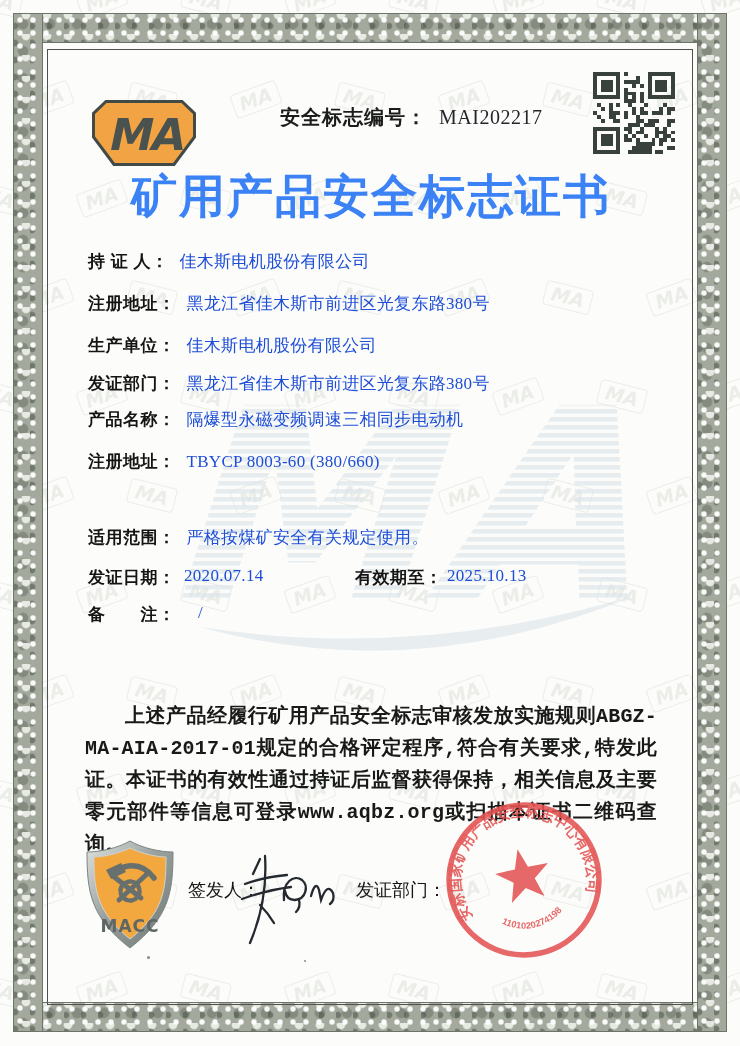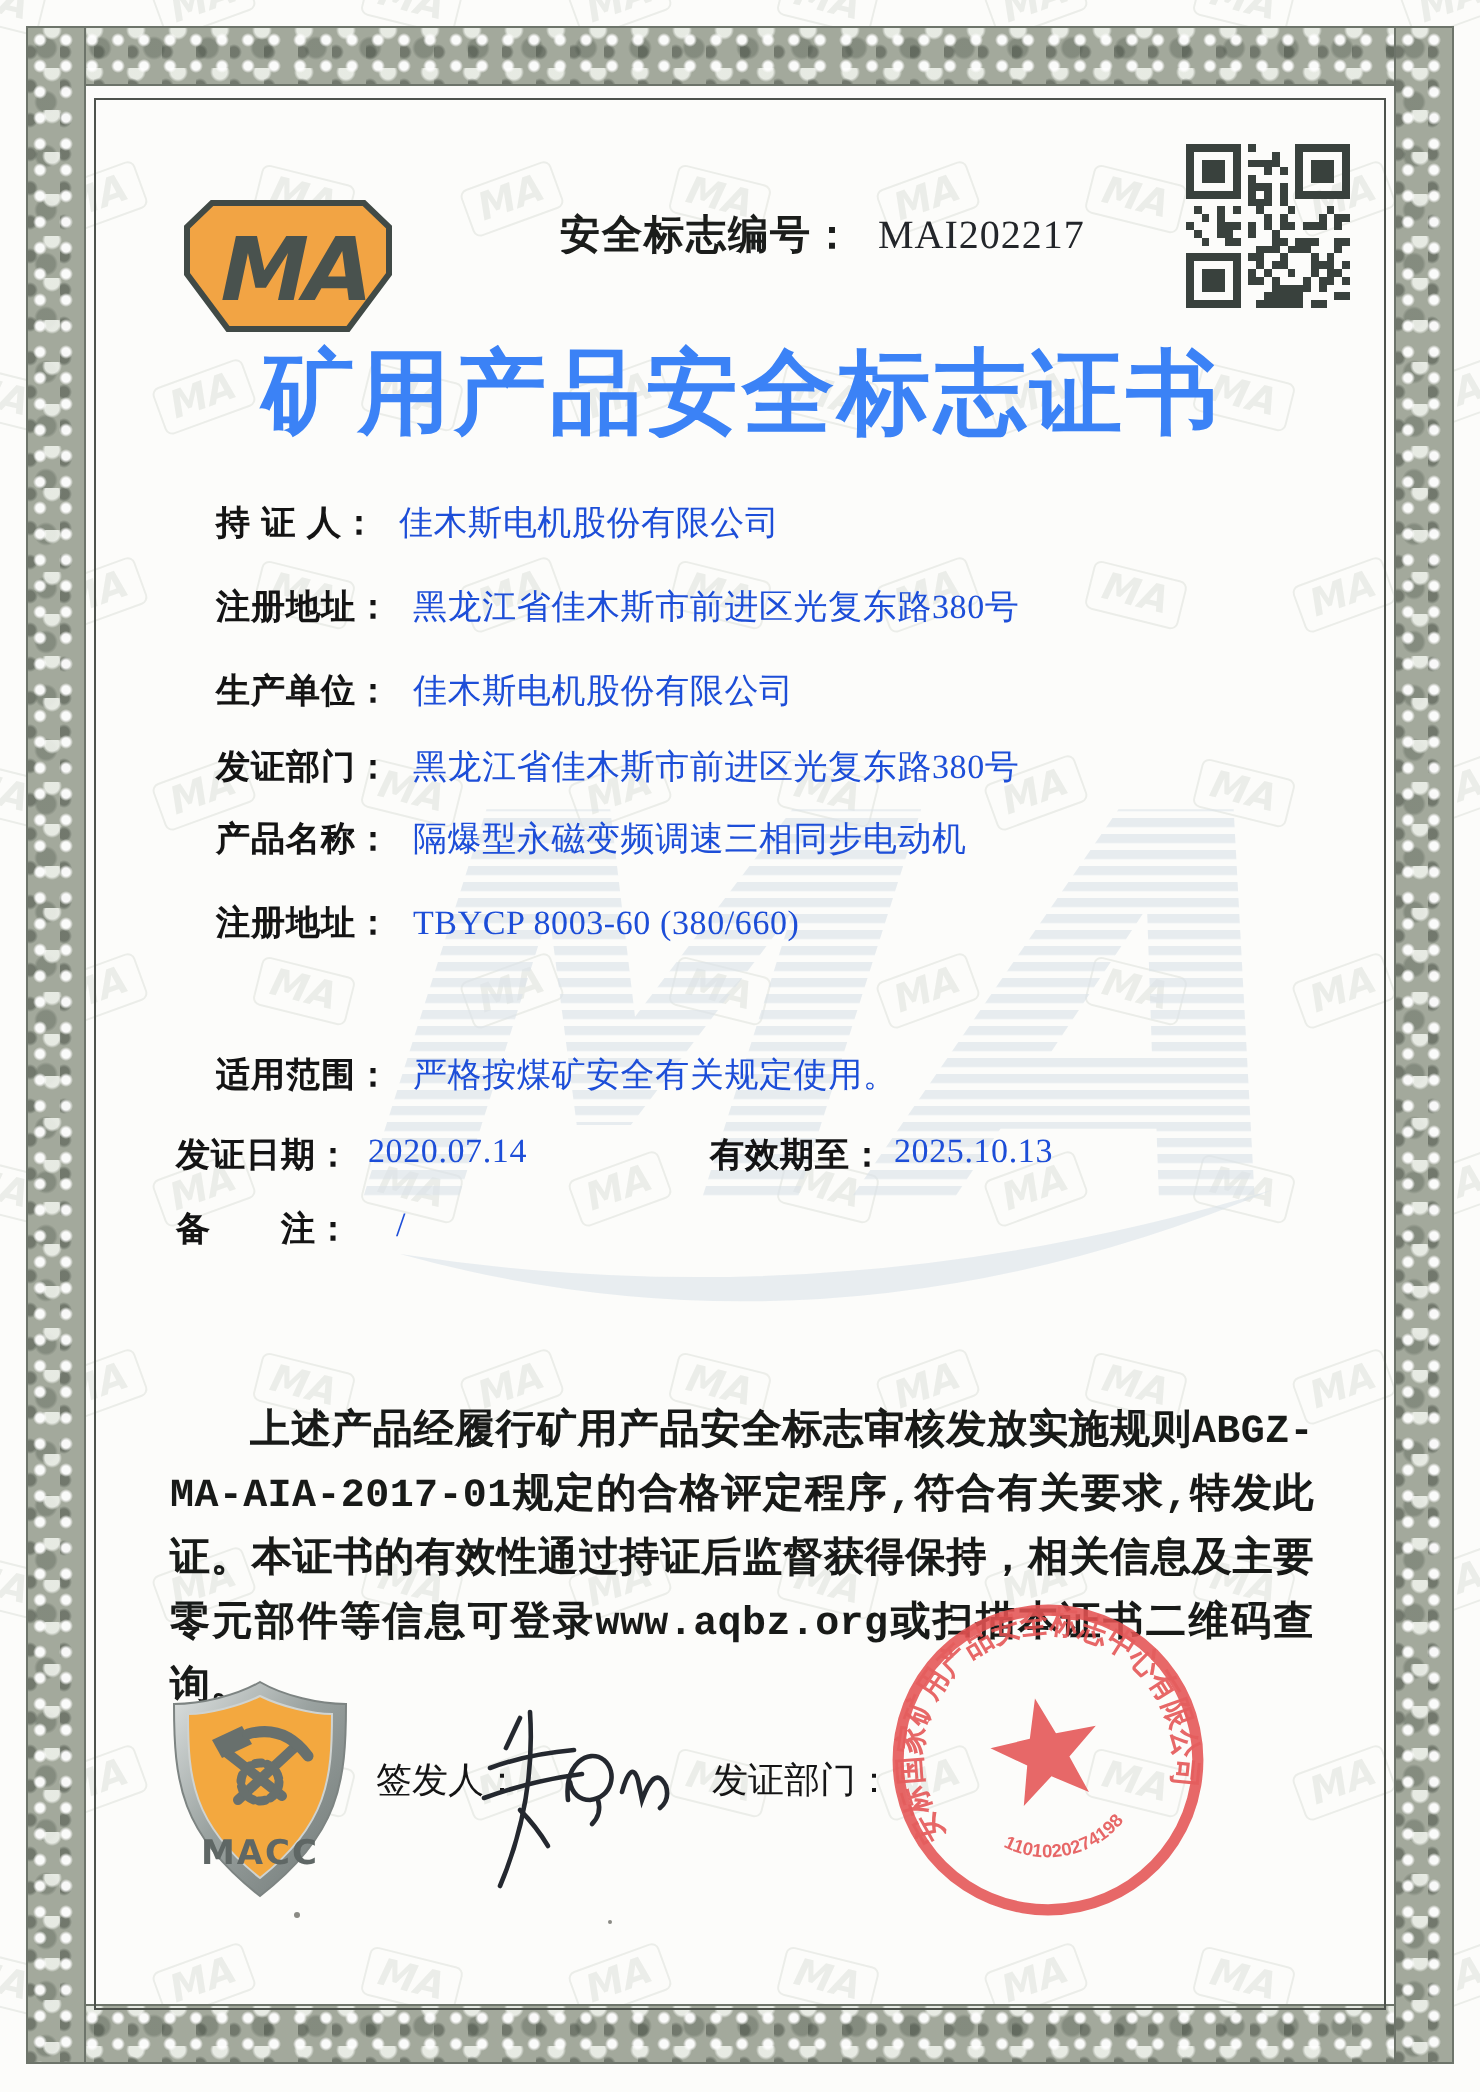--- a/index.html
+++ b/index.html
@@ -51,21 +51,21 @@
   .ma-logo{position:absolute;left:92px;top:100px;}
   .cert-no{position:absolute;left:280px;top:104px;display:flex;align-items:baseline;gap:12px;white-space:nowrap;}
   .cert-no-label{font-size:20px;font-weight:700;letter-spacing:1px;color:#1b1d1b;}
   .cert-no-value{font-family:"Liberation Serif",serif;font-size:20px;letter-spacing:.5px;color:#23262a;}
   .qr{position:absolute;left:593px;top:72px;width:82px;height:82px;}
   .title{
     position:absolute;left:50px;top:166px;width:642px;text-align:center;
     font-family:"Liberation Serif",serif;font-size:46px;font-weight:800;
     letter-spacing:2px;color:#3b82f6;white-space:nowrap;
   }
-  .frow{position:absolute;left:88px;display:flex;align-items:baseline;gap:11px;white-space:nowrap;margin-left:20px;}
+  .frow{position:absolute;left:88px;display:flex;align-items:baseline;gap:11px;white-space:nowrap;}
   .flabel{font-size:17px;font-weight:700;color:#141414;letter-spacing:.5px;}
   .fvalue{font-family:"Liberation Serif",serif;font-size:17px;font-weight:400;color:#1d4ed8;letter-spacing:.3px;}
   .abs-row{position:absolute;left:88px;width:580px;height:24px;}
   .ar{position:absolute;white-space:nowrap;top:0;}
   .statement{
     position:absolute;left:85px;top:701px;width:572px;
     font-family:Liberation Mono, monospace;font-size:20px;font-weight:600;
     line-height:32px;color:#181a18;text-align:justify;text-indent:2em;
     letter-spacing:.2px;
   }

